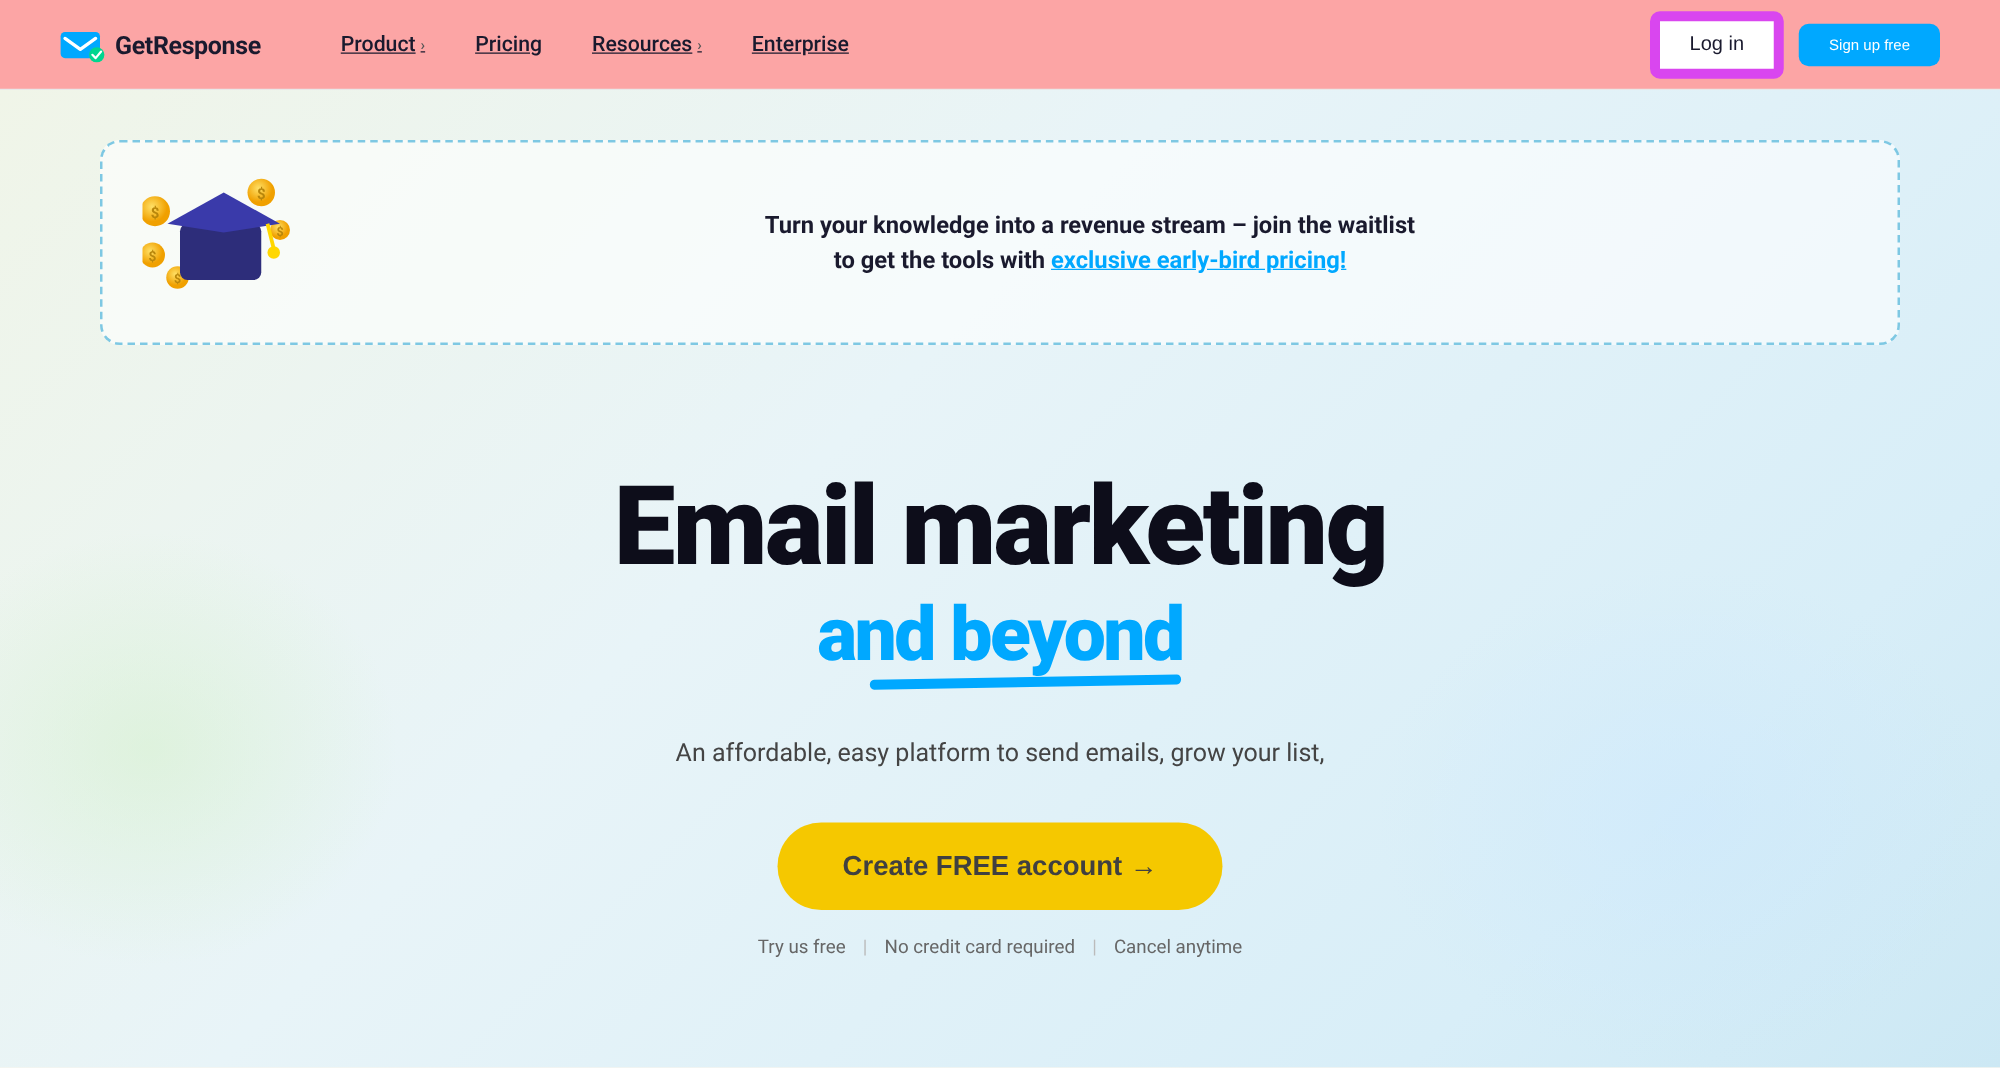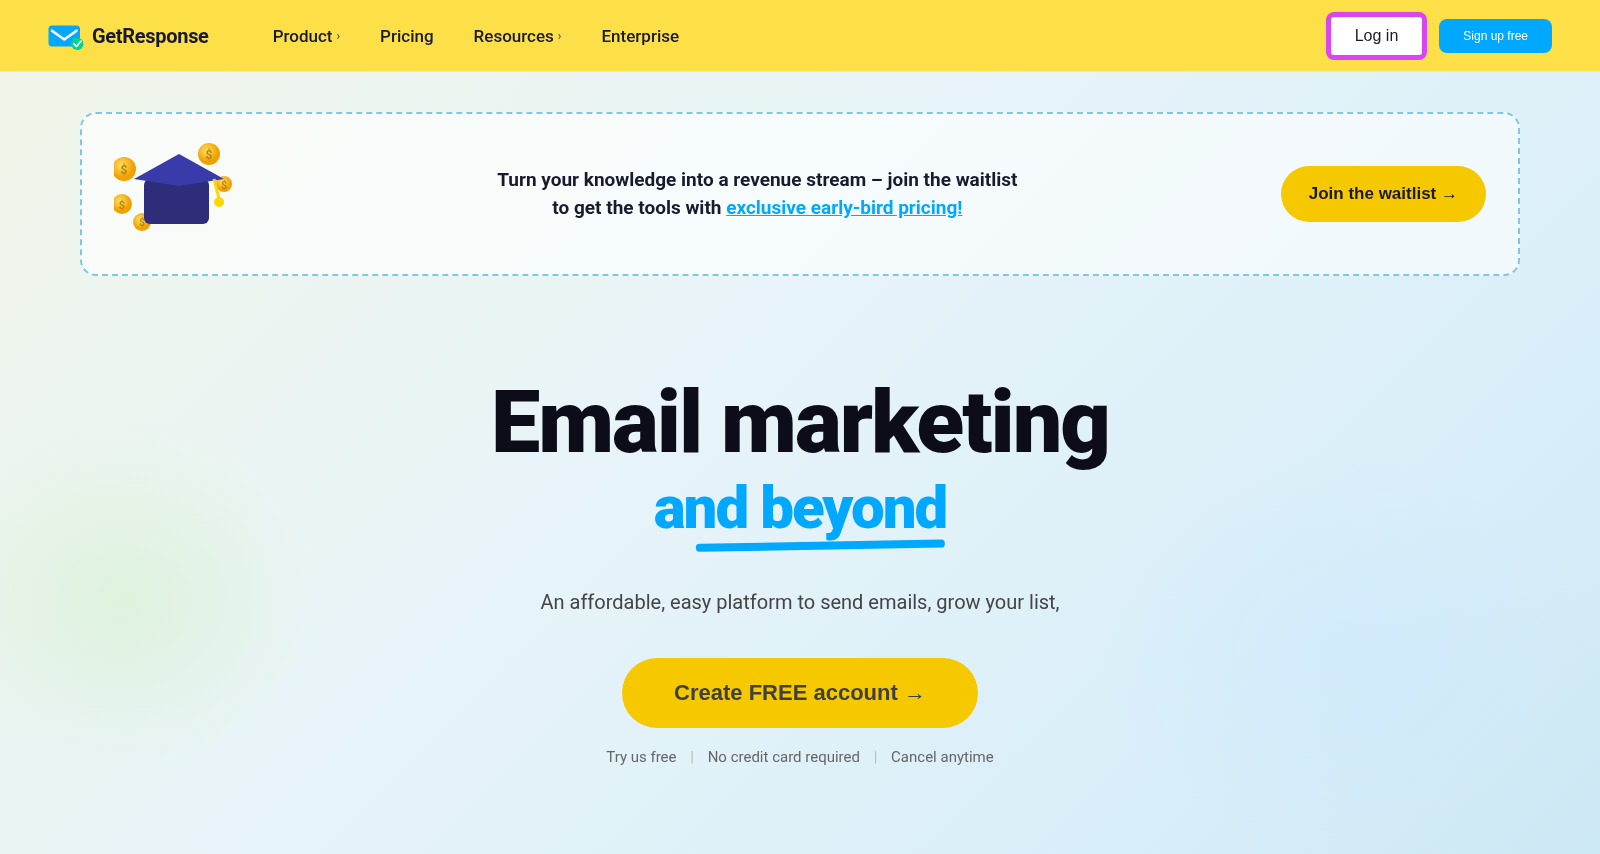--- a/index.html
+++ b/index.html
@@ -10,21 +10,21 @@
       min-height: 854px;
       overflow-x: hidden;
     }
 
     
     .navbar {
       display: flex;
       align-items: center;
       padding: 0 48px;
       height: 72px;
-      background: #fde047;
+      background: #fca5a5;
       border-bottom: 1px solid #e8e8e8;
       position: relative;
       z-index: 10;
     }
     .logo-area {
       display: flex;
       align-items: center;
       gap: 8px;
       margin-right: 48px;
       text-decoration: none;
@@ -49,37 +49,38 @@
       display: flex;
       align-items: center;
       gap: 4px;
       padding: 8px 16px;
       font-size: 17px;
       font-weight: 500;
       color: #1a1a2e;
       cursor: pointer;
       border-radius: 6px;
       white-space: nowrap;
+      text-decoration: underline;
     }
     .nav-chevron {
       font-size: 12px;
       color: #555;
     }
     .nav-actions {
       display: flex;
       align-items: center;
       gap: 12px;
     }
     .btn-login {
       padding: 10px 24px;
       font-size: 16px;
       font-weight: 500;
       color: #1a1a2e;
       background: #fff;
-      border: 5px solid #d946ef;
+      border: 8px solid #d946ef;
       border-radius: 8px;
       cursor: pointer;
     }
     .btn-signup {
       padding: 10px 24px;
       font-size: 12px;
       font-weight: 400;
       color: #fff;
       background: #00a8ff;
       border: none;
@@ -316,21 +317,20 @@
       </svg>
     </div>
 
 
     <div class="banner-main-text">
       <span>Turn your knowledge into a revenue stream – join the waitlist</span><br>
       <span>to get the tools with</span>
       <span class="banner-link">exclusive early-bird pricing!</span>
     </div>
 
-    <button class="btn-waitlist">Join the waitlist →</button>
   </div>
 
   <div class="hero">
     <h1 class="hero-title-black">Email marketing</h1>
     <div style="margin-top: 10px; margin-bottom: 28px;">
       <span class="hero-title-blue">and beyond</span>
     </div>
 
     <p class="hero-subtitle">
       <span>An affordable, easy platform to send emails, grow your list,</span><br>

